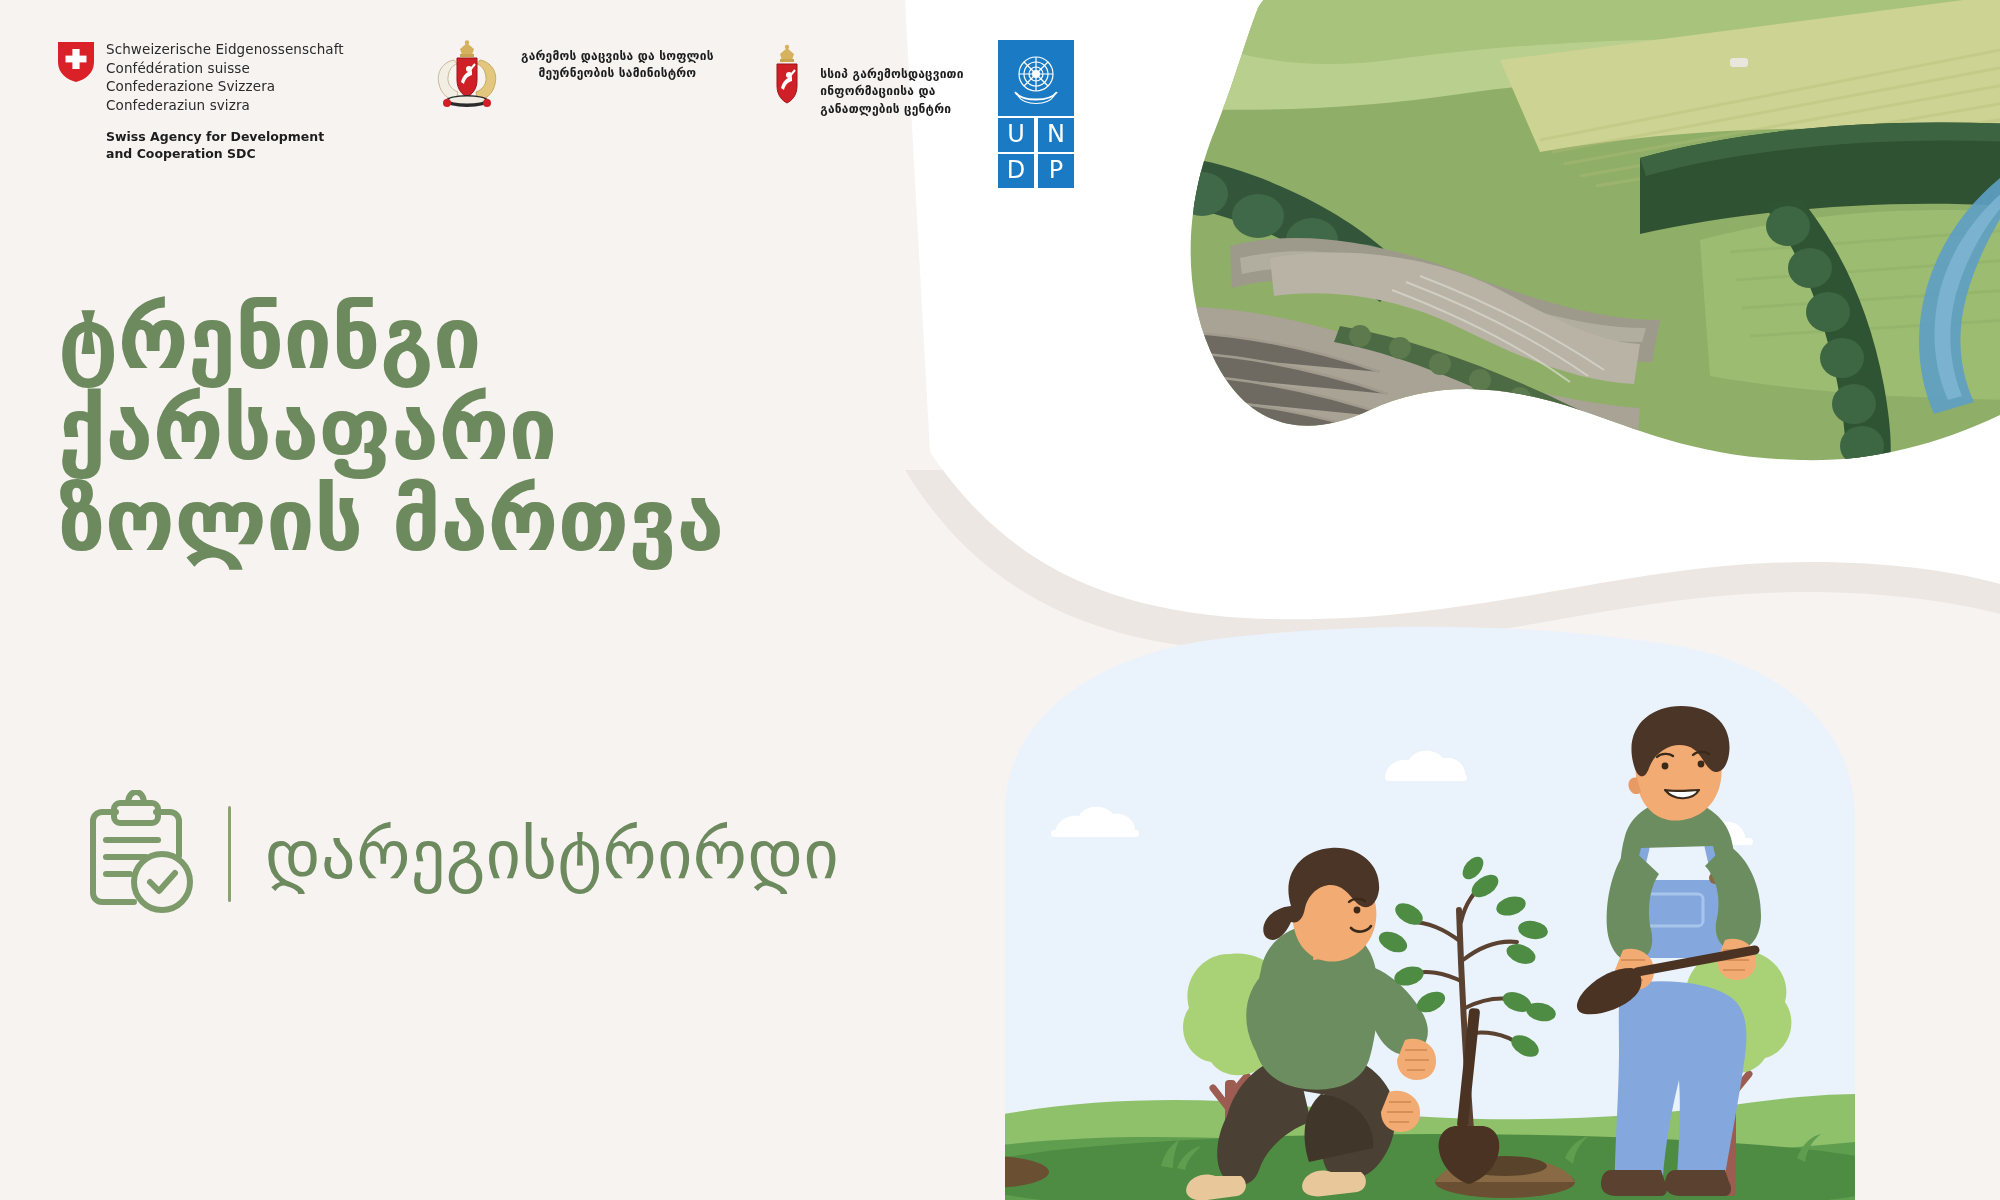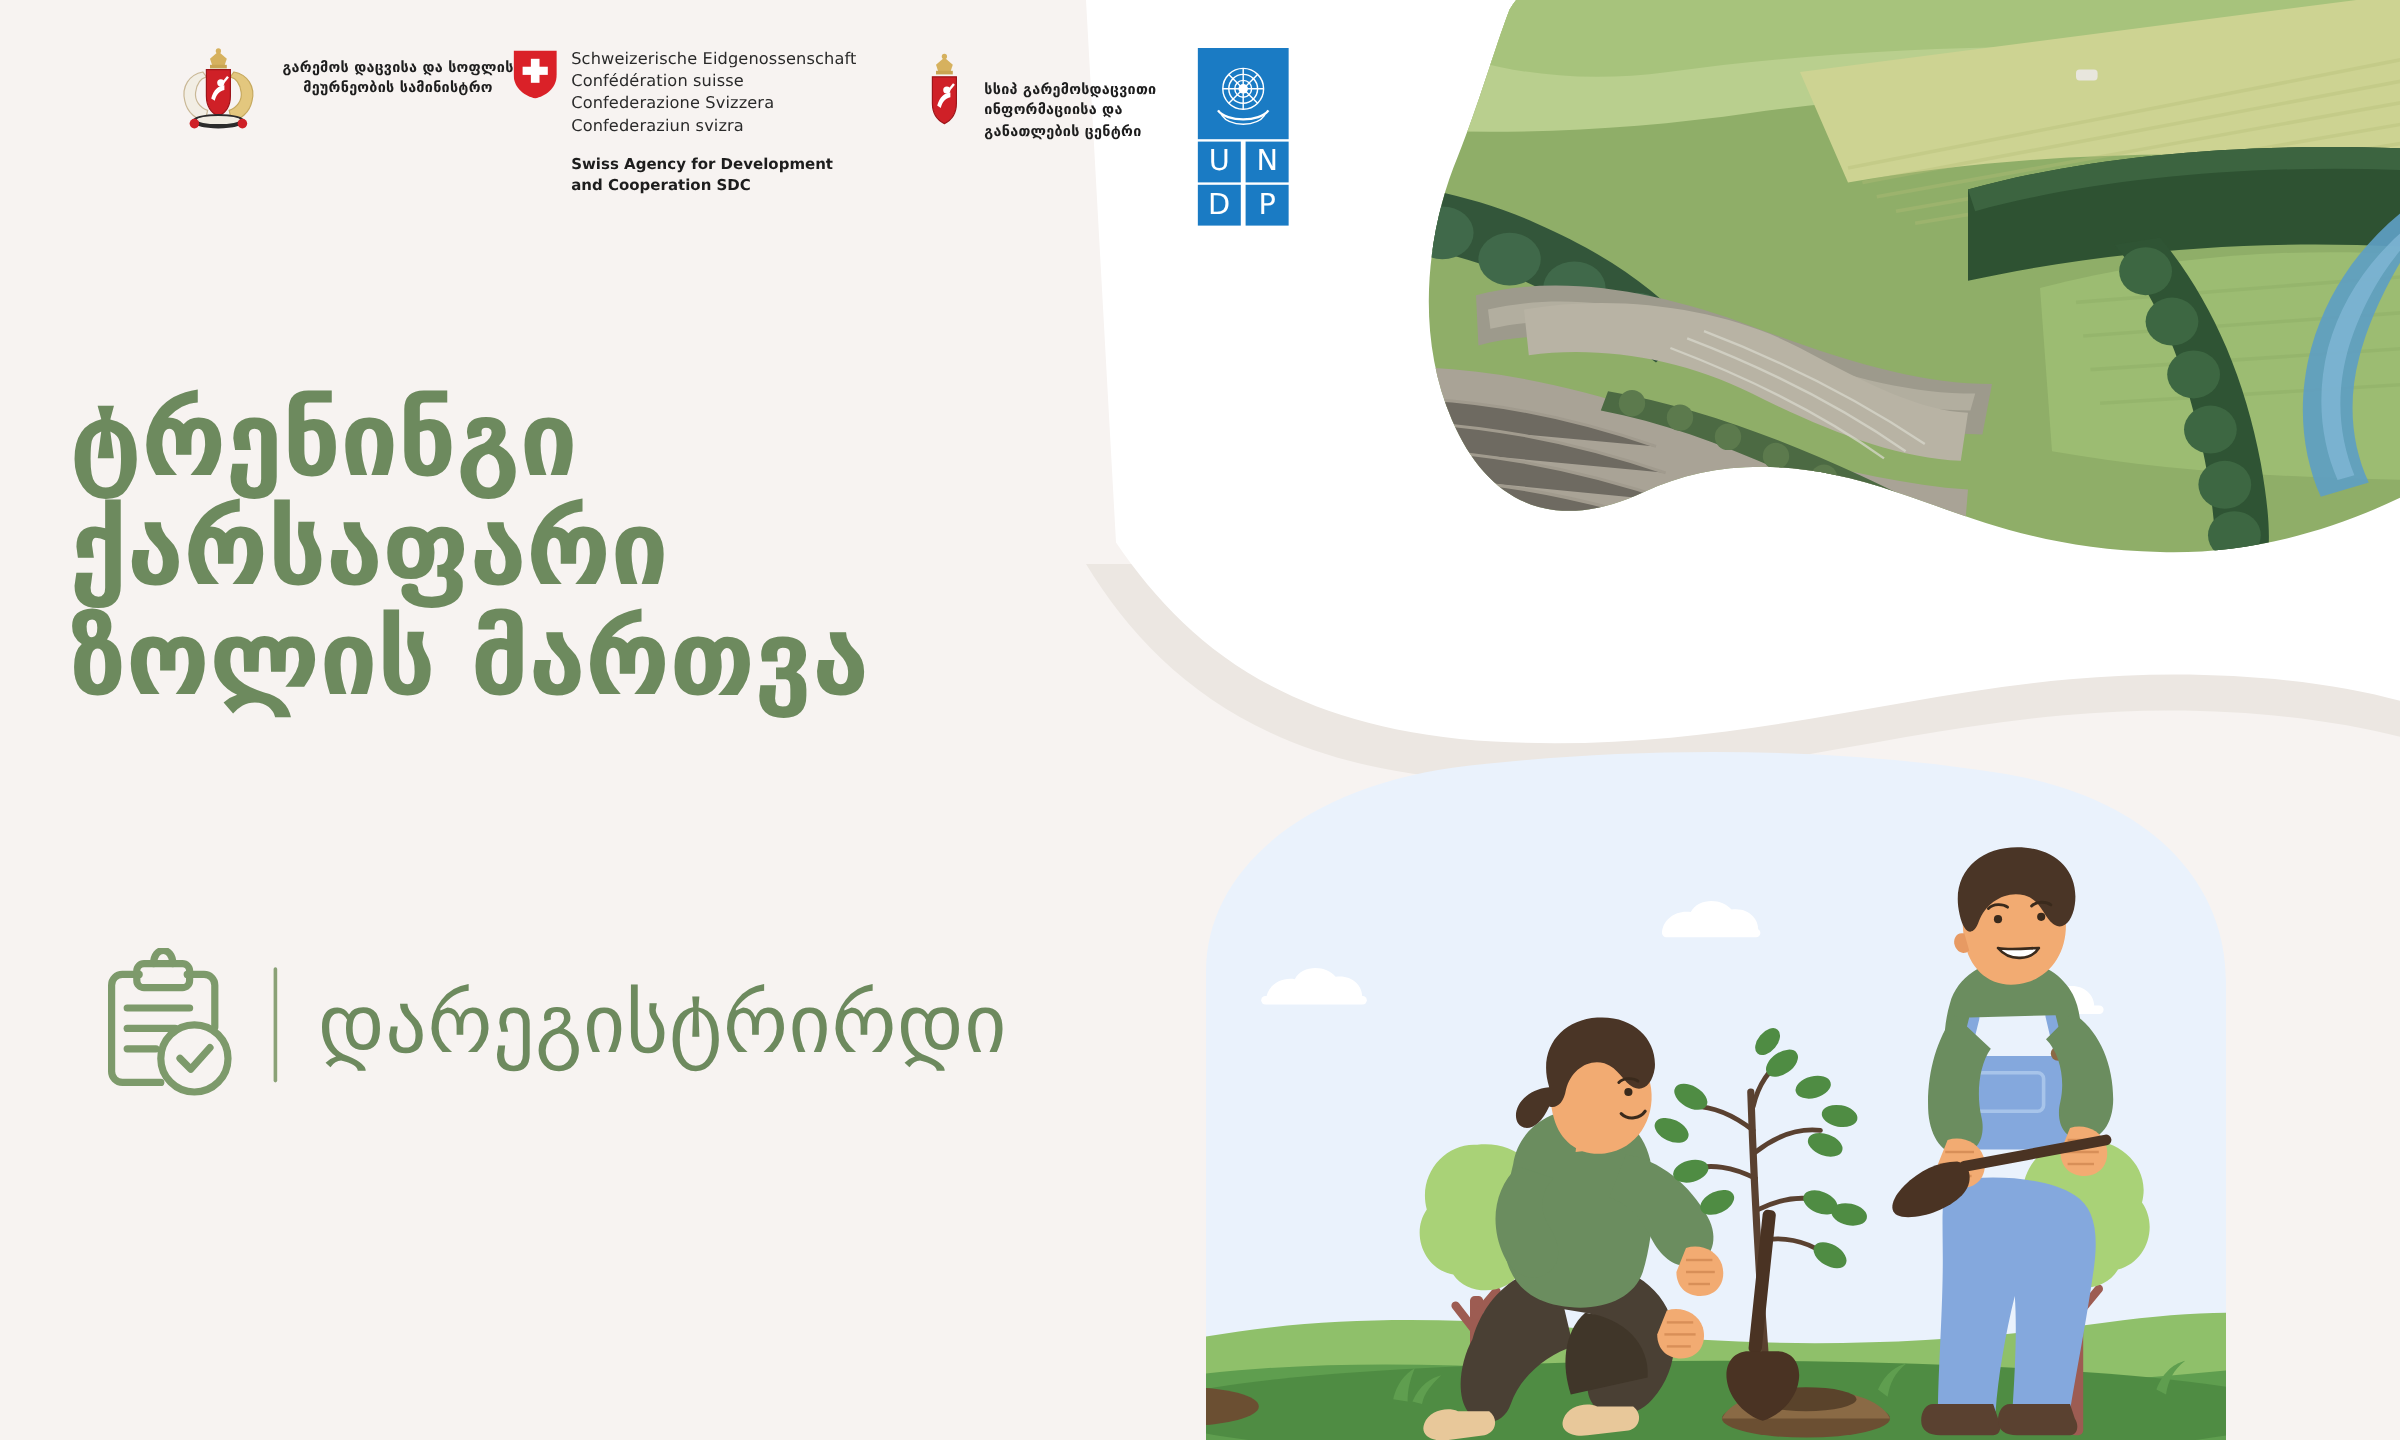--- a/index.html
+++ b/index.html
@@ -36,21 +36,21 @@
   .gov-caption{
     margin-top:8px;font-size:12px;font-weight:bold;color:#1d1d1d;
     line-height:1.45;white-space:pre-line;letter-spacing:.2px;
   }
 
   
   .undp{display:flex;flex-direction:column;align-items:center;}
 
   
   .headline{
-    position:absolute;left:58px;top:264px;width:900px;
+    position:absolute;left:58px;top:235px;width:900px;
     color:#6d8a5e;
     font-weight:bold;
     font-size:86px;
     line-height:1.06;
     letter-spacing:-0.5px;
     white-space:pre-line;
   }
 
   
   .cta{
@@ -211,46 +211,20 @@
         <path d="M452 300 C 520 326 580 356 630 392"></path>
         <path d="M466 292 C 534 318 596 350 648 386"></path>
         <path d="M480 286 C 548 312 610 344 664 380"></path>
       </g>
 
       <rect x="790" y="68" width="18" height="9" rx="3" fill="#e8e6dd"></rect>
     </g>
   </svg>
 
   <div class="logo-bar">
-
-    <div class="logo-block gov" style="margin-left:70px;width:300px;">
-      <svg class="gov-emblem" width="80" height="72" viewBox="0 0 80 72">
-
-        <path d="M33 9 L40 3 L47 9 L45 15 L35 15 Z" fill="#d6b15e"></path>
-        <circle cx="40" cy="2.5" r="2.2" fill="#d6b15e"></circle>
-        <rect x="33" y="14" width="14" height="3" fill="#c9a452"></rect>
-
-        <path d="M27 20 C 16 22 9 32 12 44 C 14 54 22 60 29 61 L31 52 C 25 50 20 44 21 37 C 22 29 26 25 30 24 Z" fill="#f2eee4" stroke="#c9b896" stroke-width="1"></path>
-        <path d="M53 20 C 64 22 71 32 68 44 C 66 54 58 60 51 61 L49 52 C 55 50 60 44 59 37 C 58 29 54 25 50 24 Z" fill="#e3c77e" stroke="#c6a95f" stroke-width="1"></path>
-
-        <path d="M30 18 H50 V40 C50 50 44 55 40 57 C36 55 30 50 30 40 Z" fill="#cf2027" stroke="#9e1419" stroke-width="1"></path>
-
-        <path d="M34 42 C 36 35 40 31 45 31 L45 35 C 41 36 38 39 37 44 Z" fill="#fff"></path>
-        <circle cx="42" cy="29" r="3" fill="#fff"></circle>
-        <path d="M43 30 L48 24" stroke="#fff" stroke-width="2"></path>
-
-        <ellipse cx="40" cy="61" rx="22" ry="6" fill="#2b2b2b"></ellipse>
-        <ellipse cx="40" cy="60" rx="18" ry="3.4" fill="#f0ece2"></ellipse>
-
-        <circle cx="20" cy="63" r="4" fill="#cf2027"></circle>
-        <circle cx="60" cy="63" r="4" fill="#cf2027"></circle>
-      </svg>
-      <div class="gov-caption">გარემოს დაცვისა და სოფლის
-მეურნეობის სამინისტრო</div>
-    </div>
 
     <div class="logo-block swiss">
       <svg class="swiss-shield" viewBox="0 0 36 40">
         <path d="M0 0 H36 V20 C36 32 26 38 18 40 C10 38 0 32 0 20 Z" fill="#da2128"></path>
         <rect x="14.4" y="7" width="7.2" height="20" fill="#fff"></rect>
         <rect x="7.5" y="13.6" width="21" height="6.8" fill="#fff"></rect>
       </svg>
       <div class="swiss-text">
         <div class="swiss-lines">
           <div>Schweizerische Eidgenossenschaft</div>
@@ -258,20 +232,46 @@
           <div>Confederazione Svizzera</div>
           <div>Confederaziun svizra</div>
         </div>
         <div class="swiss-agency">
           <div>Swiss Agency for Development</div>
           <div>and Cooperation SDC</div>
         </div>
       </div>
     </div>
 
+    <div class="logo-block gov" style="margin-left:70px;width:300px;">
+      <svg class="gov-emblem" width="80" height="72" viewBox="0 0 80 72">
+
+        <path d="M33 9 L40 3 L47 9 L45 15 L35 15 Z" fill="#d6b15e"></path>
+        <circle cx="40" cy="2.5" r="2.2" fill="#d6b15e"></circle>
+        <rect x="33" y="14" width="14" height="3" fill="#c9a452"></rect>
+
+        <path d="M27 20 C 16 22 9 32 12 44 C 14 54 22 60 29 61 L31 52 C 25 50 20 44 21 37 C 22 29 26 25 30 24 Z" fill="#f2eee4" stroke="#c9b896" stroke-width="1"></path>
+        <path d="M53 20 C 64 22 71 32 68 44 C 66 54 58 60 51 61 L49 52 C 55 50 60 44 59 37 C 58 29 54 25 50 24 Z" fill="#e3c77e" stroke="#c6a95f" stroke-width="1"></path>
+
+        <path d="M30 18 H50 V40 C50 50 44 55 40 57 C36 55 30 50 30 40 Z" fill="#cf2027" stroke="#9e1419" stroke-width="1"></path>
+
+        <path d="M34 42 C 36 35 40 31 45 31 L45 35 C 41 36 38 39 37 44 Z" fill="#fff"></path>
+        <circle cx="42" cy="29" r="3" fill="#fff"></circle>
+        <path d="M43 30 L48 24" stroke="#fff" stroke-width="2"></path>
+
+        <ellipse cx="40" cy="61" rx="22" ry="6" fill="#2b2b2b"></ellipse>
+        <ellipse cx="40" cy="60" rx="18" ry="3.4" fill="#f0ece2"></ellipse>
+
+        <circle cx="20" cy="63" r="4" fill="#cf2027"></circle>
+        <circle cx="60" cy="63" r="4" fill="#cf2027"></circle>
+      </svg>
+      <div class="gov-caption">გარემოს დაცვისა და სოფლის
+მეურნეობის სამინისტრო</div>
+    </div>
+
     <div class="logo-block gov" style="margin-left:40px;width:210px;">
       <svg class="gov-emblem" width="44" height="72" viewBox="0 0 44 72">
         <path d="M15 14 L22 8 L29 14 L27 20 L17 20 Z" fill="#d6b15e"></path>
         <circle cx="22" cy="7" r="2.2" fill="#d6b15e"></circle>
         <rect x="15" y="19" width="14" height="3" fill="#c9a452"></rect>
         <path d="M12 24 H32 V46 C32 56 26 61 22 63 C18 61 12 56 12 46 Z" fill="#cf2027" stroke="#9e1419" stroke-width="1"></path>
         <path d="M16 48 C 18 41 22 37 27 37 L27 41 C 23 42 20 45 19 50 Z" fill="#fff"></path>
         <circle cx="24" cy="35" r="3" fill="#fff"></circle>
         <path d="M25 36 L30 30" stroke="#fff" stroke-width="2"></path>
       </svg>

